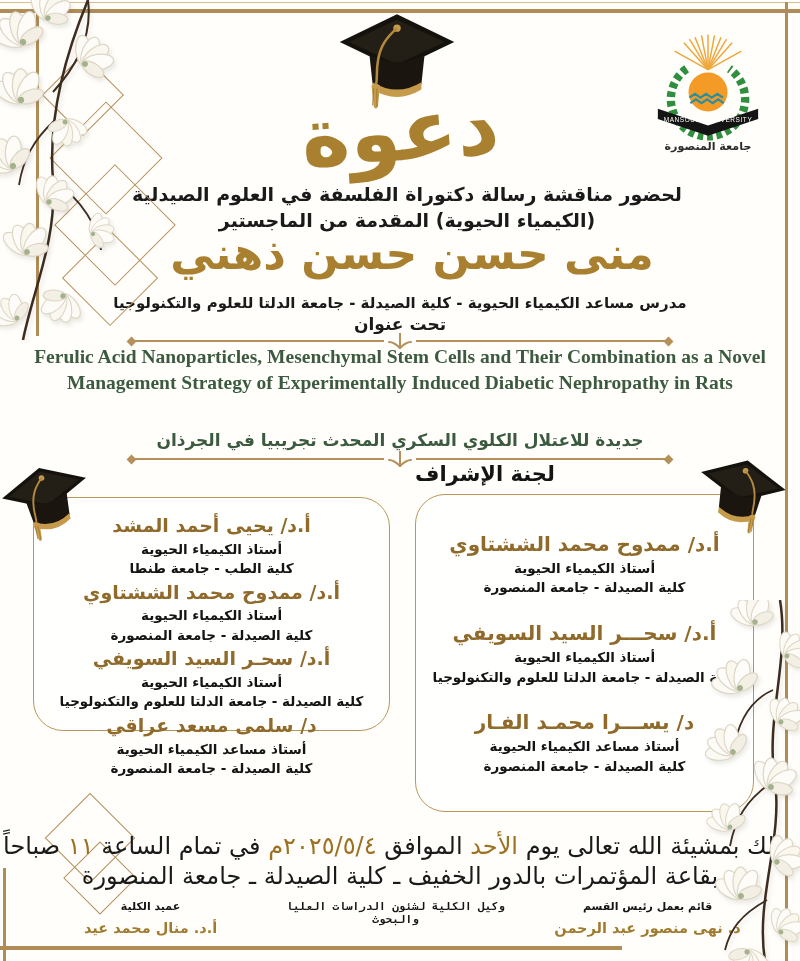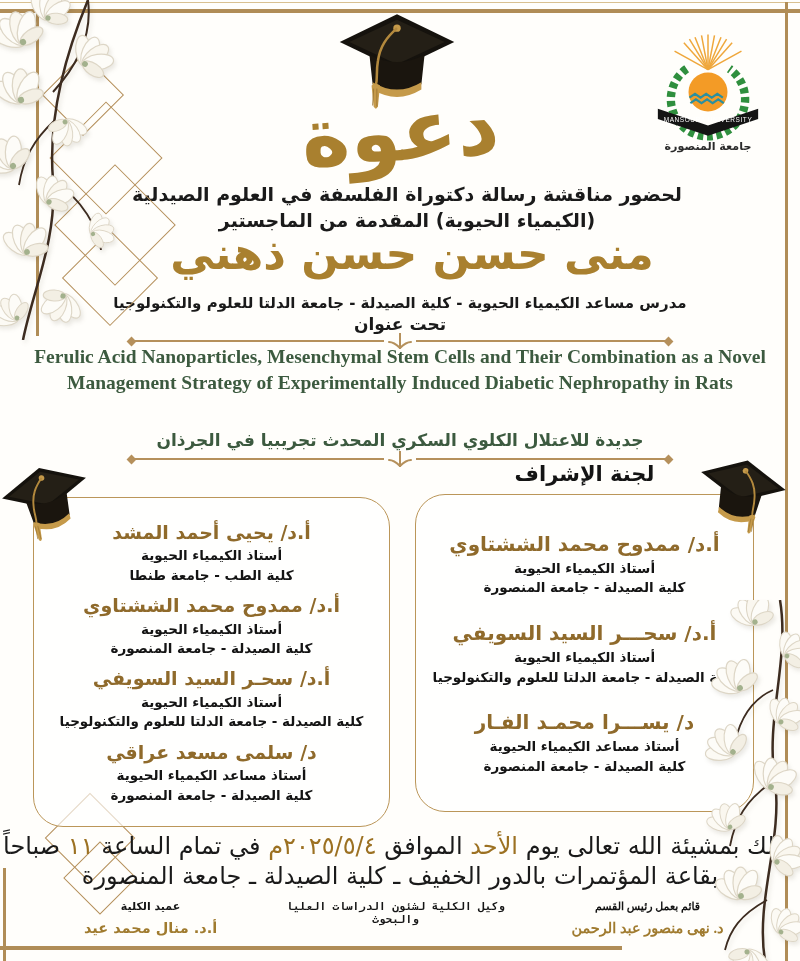--- a/index.html
+++ b/index.html
@@ -157,41 +157,41 @@
   <div class="divider" style="top:450px;">
     <span class="dm-end"></span>
       <div class="seg"></div>
     <svg width="24" height="16" viewBox="0 0 24 16">
         <use href="#orndef"></use>
       </svg>
     <div class="seg"></div>
       <span class="dm-end"></span>
   </div>
 
-  <div class="abs ar committee-h" style="left:415px;width:339px;top:462px;text-align:center;">لجنة الإشراف</div>
+  <div class="abs ar committee-h" style="left:415px;width:339px;top:462px;text-align:left;">لجنة الإشراف</div>
 
   <div class="panel panel-right" style="left:415px;top:494px;width:339px;height:318px;">
     <div class="member">
       <div class="m-name">أ.د/ ممدوح محمد الششتاوي</div>
       <div class="m-role">أستاذ الكيمياء الحيوية</div>
       <div class="m-place">كلية الصيدلة - جامعة المنصورة</div>
     </div>
     <div class="member">
       <div class="m-name">أ.د/ سحـــر السيد السويفي</div>
       <div class="m-role">أستاذ الكيمياء الحيوية</div>
       <div class="m-place">كلية الصيدلة - جامعة الدلتا للعلوم والتكنولوجيا</div>
     </div>
     <div class="member">
       <div class="m-name">د/ يســـرا محمـد الفـار</div>
       <div class="m-role">أستاذ مساعد الكيمياء الحيوية</div>
       <div class="m-place">كلية الصيدلة - جامعة المنصورة</div>
     </div>
   </div>
 
-  <div class="panel" style="left:33px;top:497px;width:357px;height:330px;">
+  <div class="panel" style="left:33px;top:497px;width:357px;height:234px;">
     <div class="member">
       <div class="m-name">أ.د/ يحيى أحمد المشد</div>
       <div class="m-role">أستاذ الكيمياء الحيوية</div>
       <div class="m-place">كلية الطب - جامعة طنطا</div>
     </div>
     <div class="member">
       <div class="m-name">أ.د/ ممدوح محمد الششتاوي</div>
       <div class="m-role">أستاذ الكيمياء الحيوية</div>
       <div class="m-place">كلية الصيدلة - جامعة المنصورة</div>
     </div>
@@ -216,21 +216,21 @@
     <svg width="96" height="80" viewBox="0 0 120 100" style="transform:scaleX(-1);">
         <use href="#capdef"></use>
       </svg>
   </div>
 
   <div class="abs center ar sched" style="top:832px;">
     <span>وذلك بمشيئة الله تعالى يوم </span><span class="gold">الأحد</span><span> الموافق </span><span class="gold">٢٠٢٥/٥/٤م</span><span> في تمام الساعة </span><span class="gold">١١</span><span> صباحاً</span>
   </div>
   <div class="abs center ar sched" style="top:862px;">بقاعة المؤتمرات بالدور الخفيف ـ كلية الصيدلة ـ جامعة المنصورة</div>
 
-  <div class="sig" style="left:535px;top:900px;font-family:Liberation Serif, serif;">
+  <div class="sig" style="left:535px;top:900px;">
     <div class="sig-title">قائم بعمل رئيس القسم</div>
     <div class="sig-name">د. نهى منصور عبد الرحمن</div>
   </div>
   <div class="sig" style="left:283px;top:900px;font-family:Liberation Mono, monospace;">
     <div class="sig-title">وكيل الكلية لشئون الدراسات العليا والبحوث</div>
   </div>
   <div class="sig" style="left:38px;top:900px;">
     <div class="sig-title">عميد الكلية</div>
     <div class="sig-name">أ.د. منال محمد عيد</div>
   </div>

